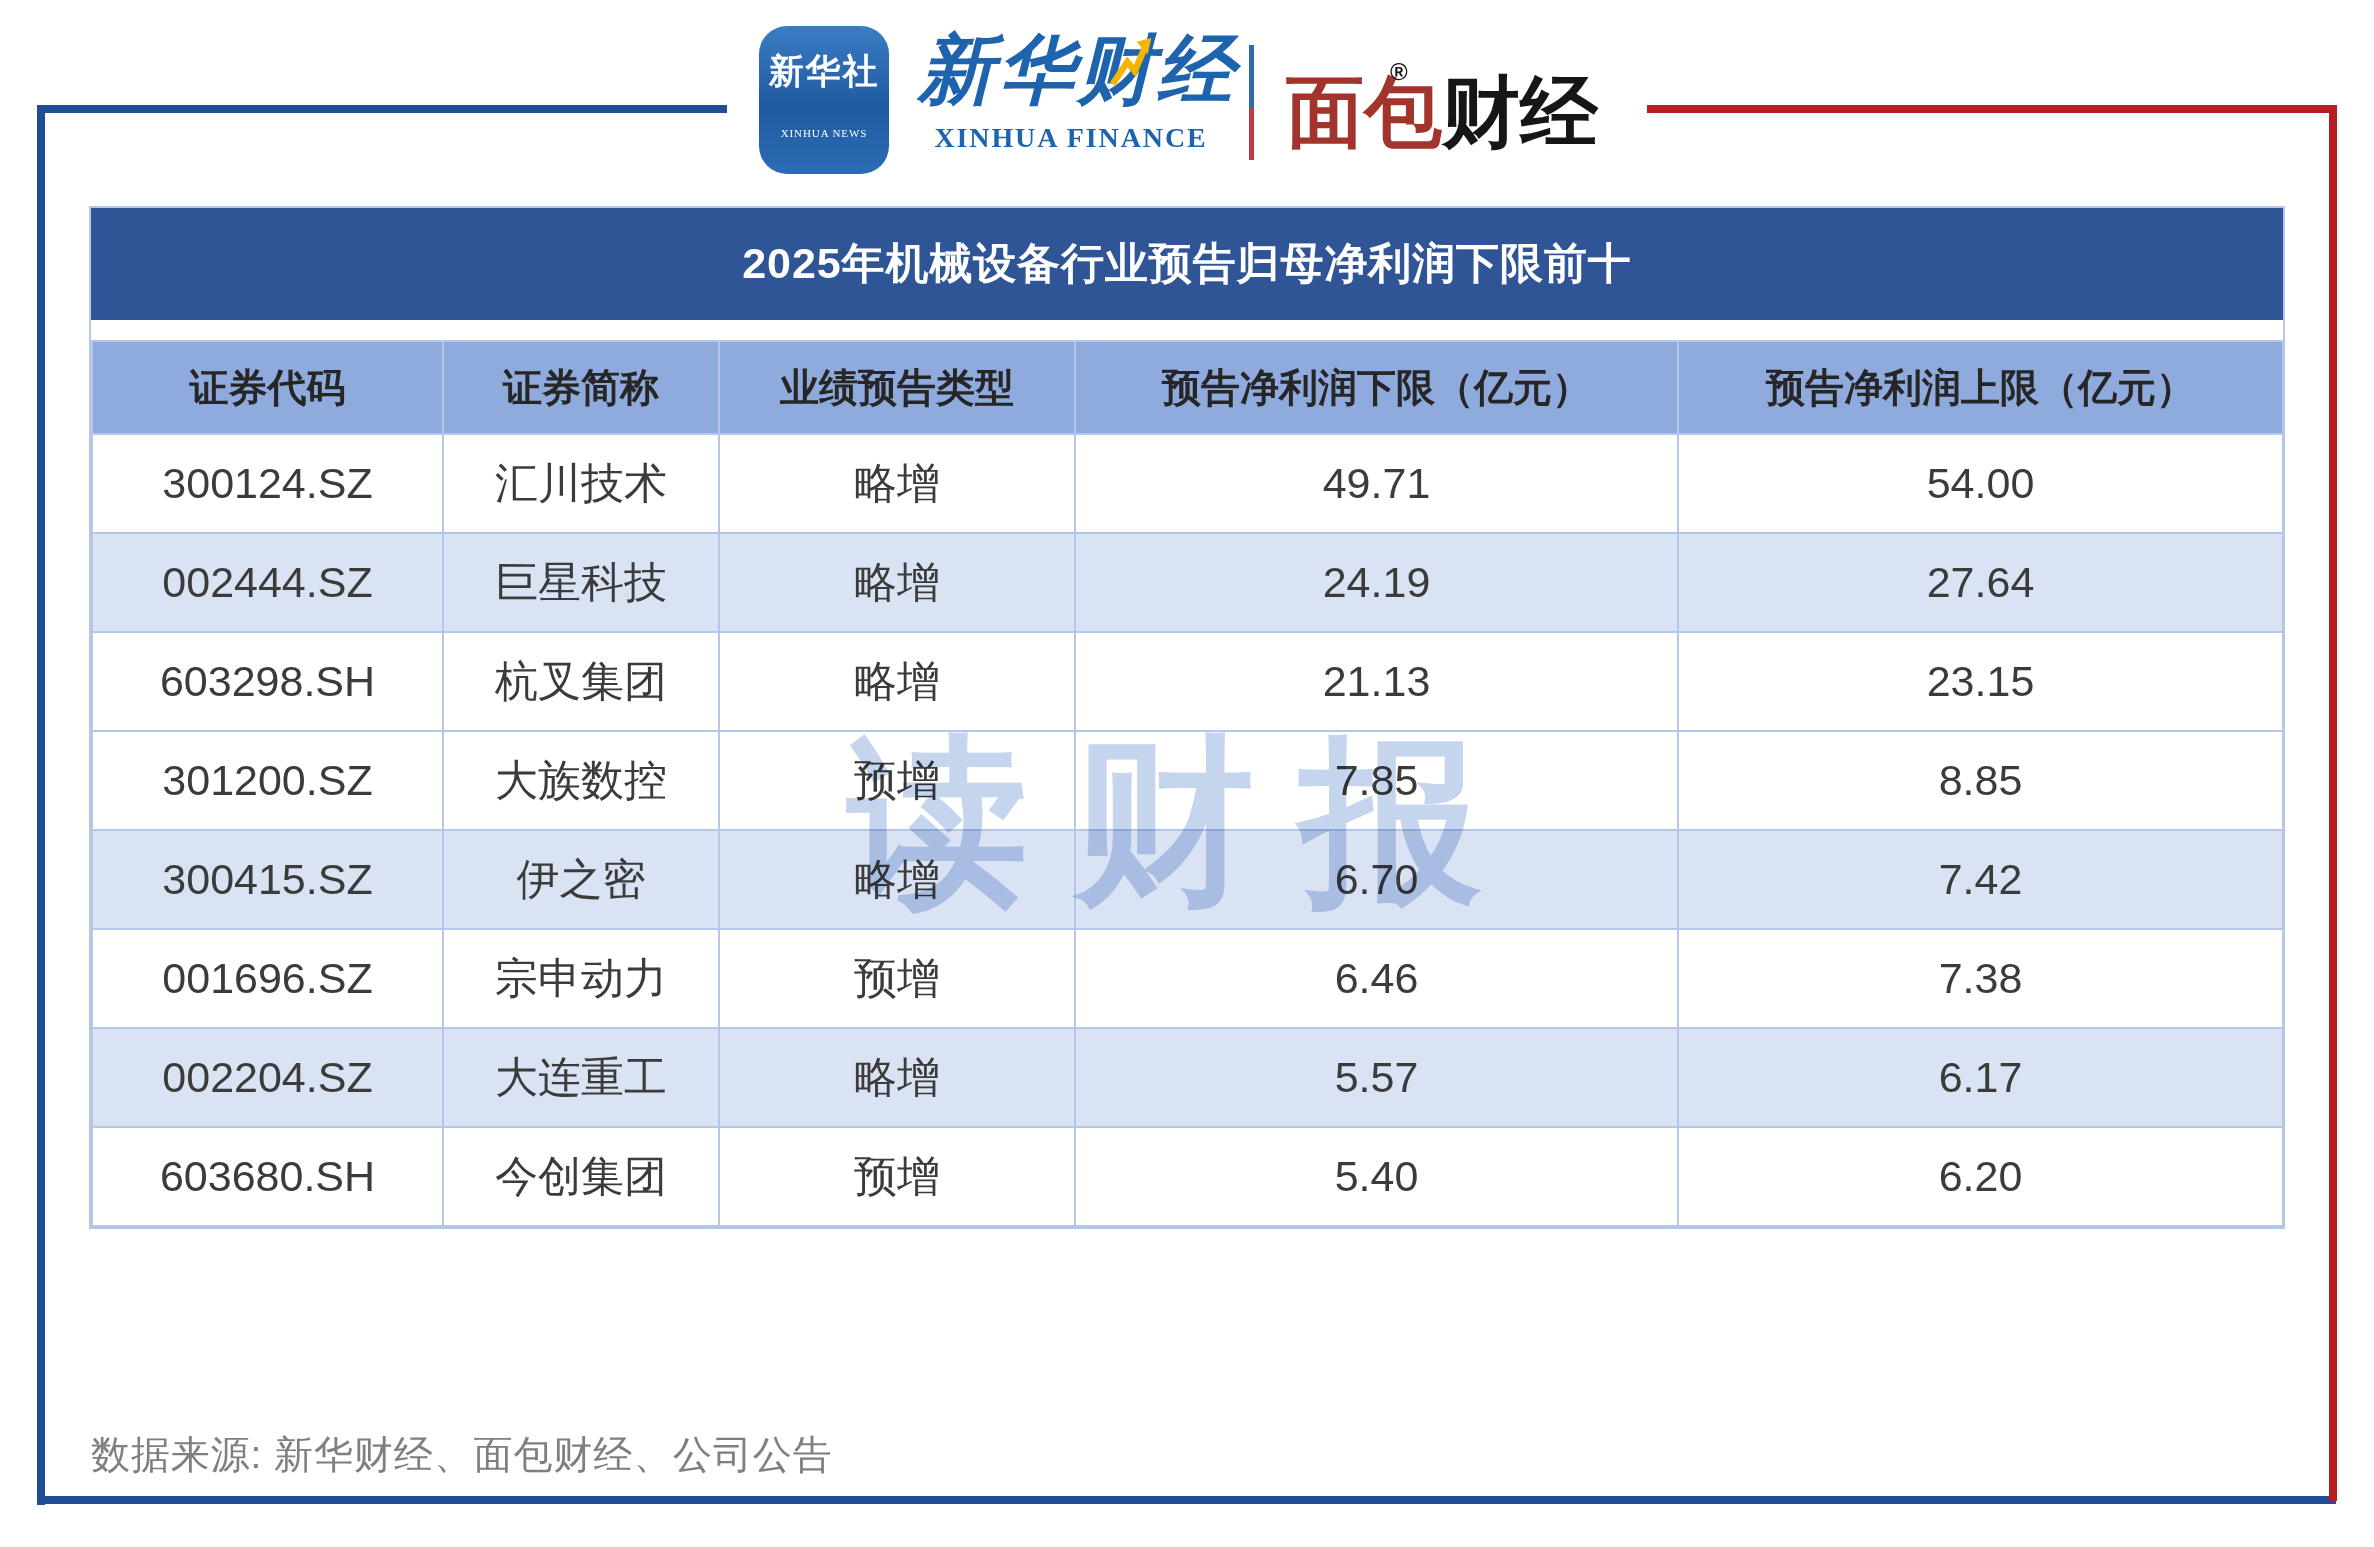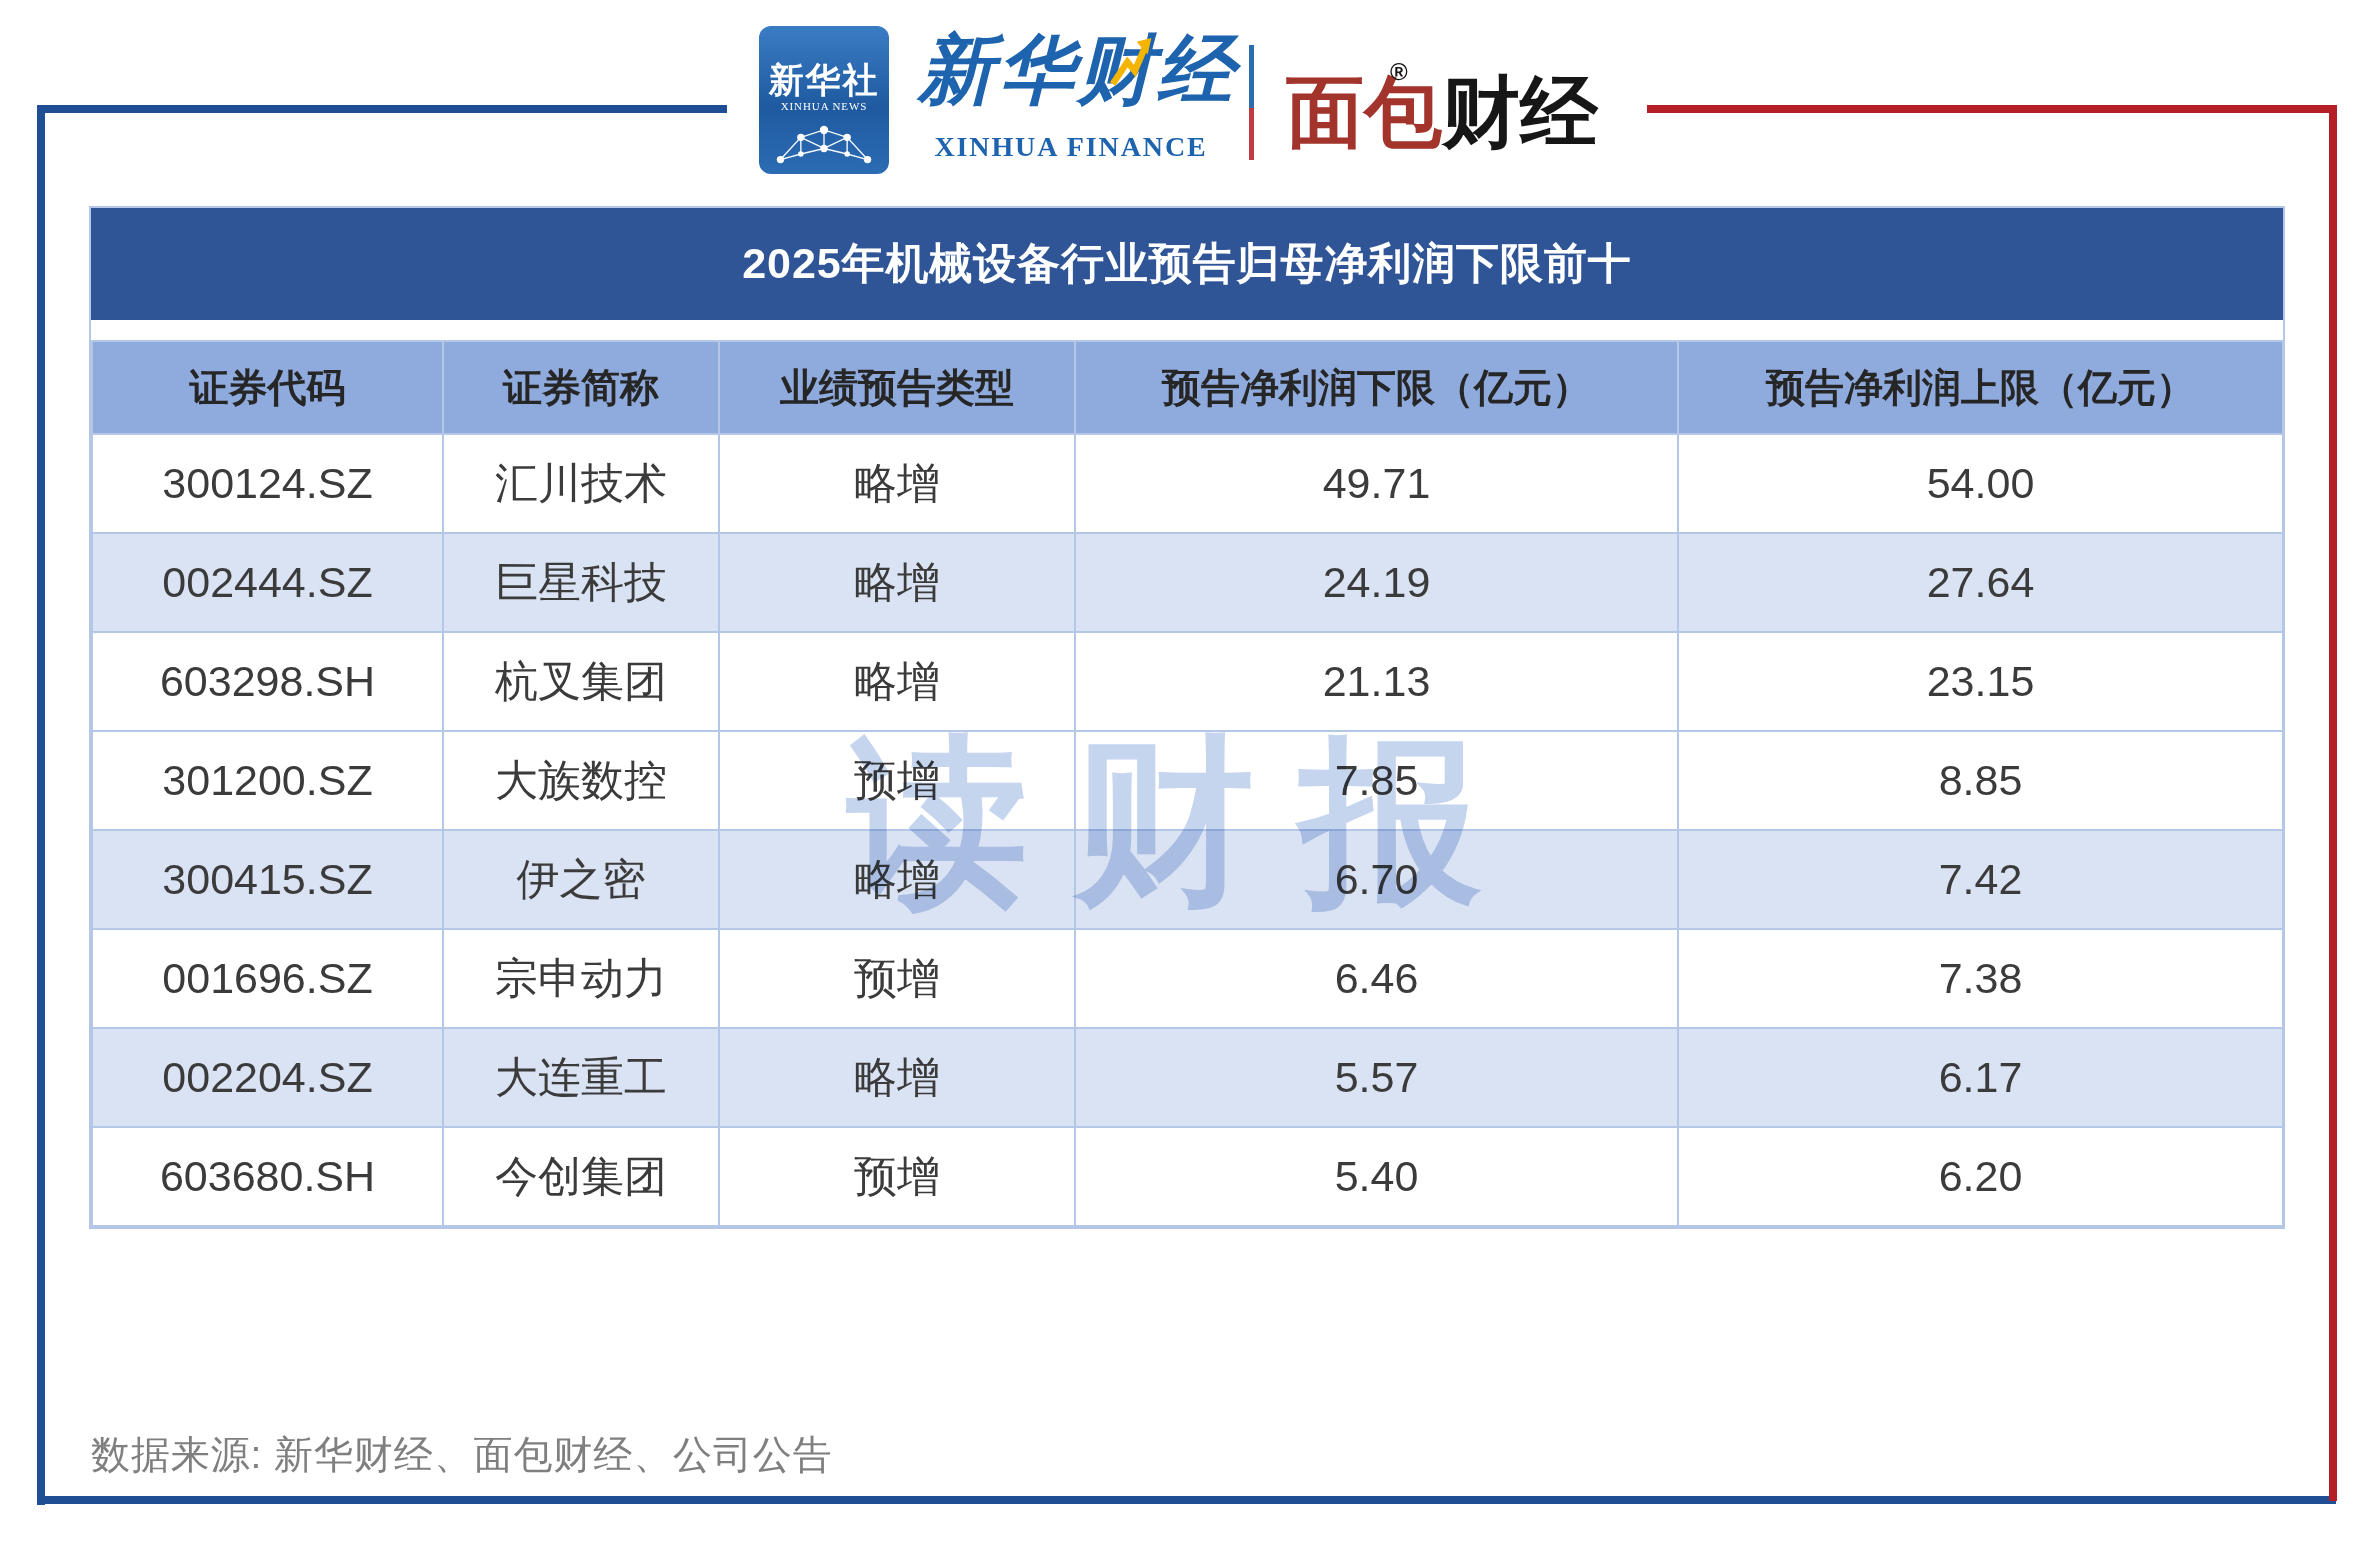--- a/index.html
+++ b/index.html
@@ -10,33 +10,33 @@
   }
   
   .frame{position:absolute;}
   .frame-top-blue{left:37px;top:105px;width:690px;height:8.3px;background:var(--frame-blue,#1F4E94);}
   .frame-left-blue{left:37px;top:105px;width:8.3px;height:1400px;background:var(--frame-blue,#1F4E94);}
   .frame-bottom-blue{left:37px;top:1496px;width:2299px;height:8.3px;background:var(--frame-blue,#1F4E94);}
   .frame-top-red{left:1647px;top:105px;width:690px;height:8.3px;background:var(--frame-red,#B42025);}
   .frame-right-red{left:2329px;top:105px;width:8.3px;height:1396px;background:var(--frame-red,#B42025);}
   
   .xinhua-app{
-    position:absolute;left:759px;top:26px;width:130px;height:148px;border-radius:12px;
+    position:absolute;left:759px;top:26px;width:130px;height:148px;border-radius:28px;
     background:linear-gradient(180deg,#3a7cc4 0%,#1f5aa0 55%,#2b6cb4 100%);
     display:flex;flex-direction:column;align-items:center;justify-content:flex-start;
-    color:#fff;box-sizing:border-box;padding-top:35px;
+    color:#fff;box-sizing:border-box;padding-top:26px;gap:36px;
   }
   .xinhua-app .cn{font-size:35px;font-weight:bold;letter-spacing:1.9px;line-height:37px;}
   .xinhua-app .en{font-size:11px;letter-spacing:0.9px;margin-top:1.9px;font-family:"Liberation Serif",serif;}
   .xinhua-app svg{margin-top:5.6px;}
   .xf-block{position:absolute;left:918px;top:28px;width:306px;text-align:center;color:#1e63ae;}
   .xf-cn{font-size:76px;font-weight:bold;font-style:italic;letter-spacing:3.7px;line-height:85px;white-space:nowrap;
          font-family:"Liberation Serif","DejaVu Serif",serif;position:relative;}
   .xf-arrow{position:absolute;right:69px;top:5.6px;}
-  .xf-en{font-size:28px;font-weight:bold;letter-spacing:1.9px;margin-top:18px;
+  .xf-en{font-size:28px;font-weight:bold;letter-spacing:1.9px;margin-top:9px;
          font-family:"Liberation Serif","DejaVu Serif",serif;white-space:nowrap;}
   .logo-divider{
     position:absolute;left:1249px;top:45px;width:4.6px;height:115px;
     background:linear-gradient(180deg,#2e6cb0 0%,#2e6cb0 55%,#c23b44 55%,#c23b44 100%);
   }
   .bread-logo{position:absolute;left:1286px;top:48px;font-size:78px;font-weight:bold;line-height:111px;white-space:nowrap;}
   .bread-logo .p1{color:#a2342c;}
   .bread-logo .p2{color:#161616;}
   .bread-logo sup{font-size:24px;color:#161616;vertical-align:super;position:relative;top:-32px;left:-52px;width:0;display:inline-block;}
   

